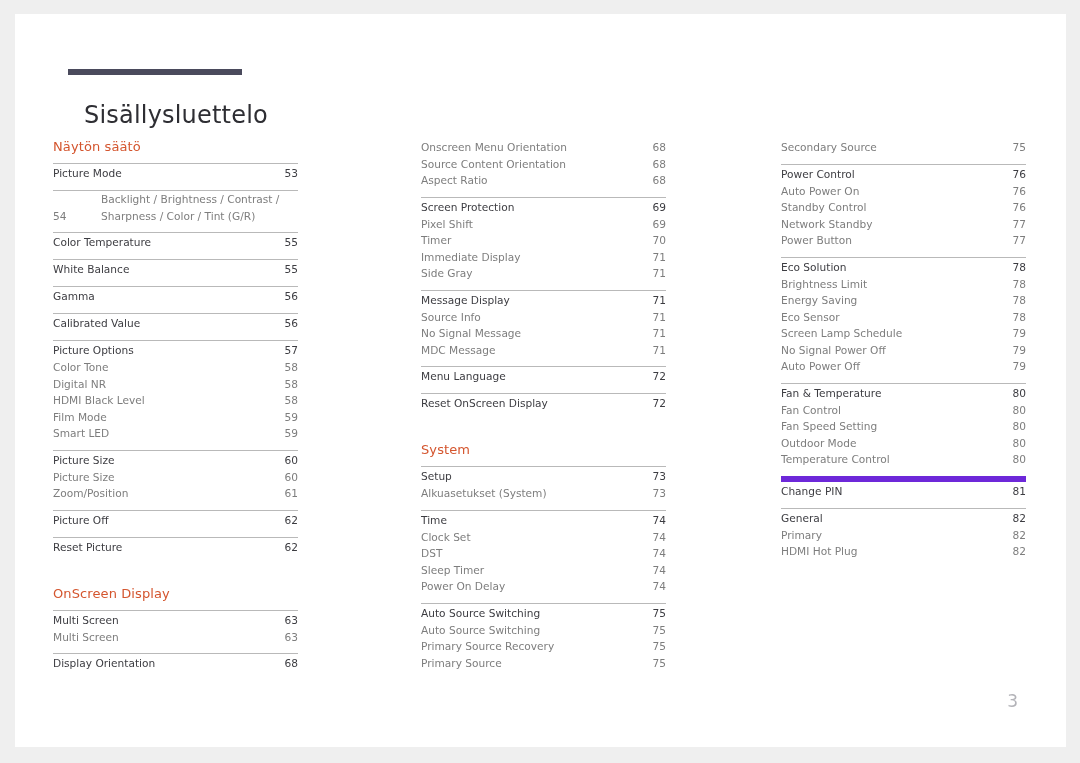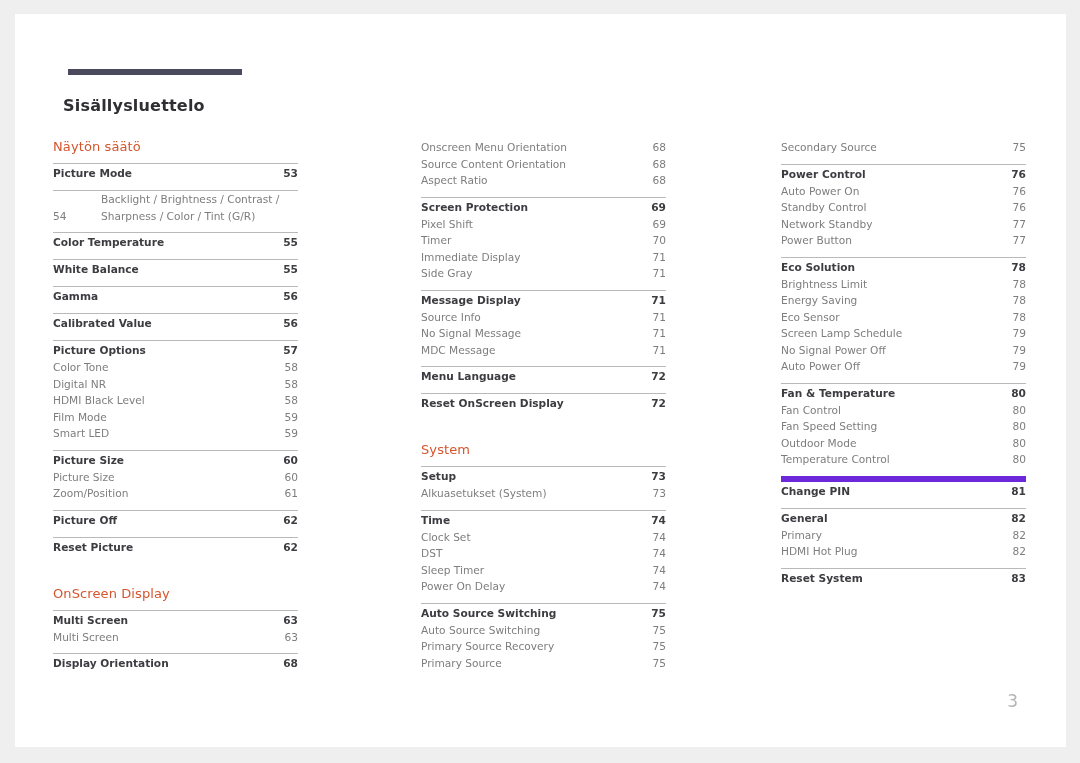--- a/index.html
+++ b/index.html
@@ -27,24 +27,24 @@
   #title-rule {
     position: absolute;
     left: 53px;
     top: 55px;
     width: 174px;
     height: 6px;
     background: #4a4a5c;
   }
   #doc-title {
     position: absolute;
-    left: 48px;
+    left: 69px;
     top: 71px;
-    font-size: 16px;
-    font-weight: 700;
+    font-size: 24px;
+    font-weight: 400;
     color: #2e2e33;
     letter-spacing: 0.2px;
     white-space: nowrap;
   }
 
   
   .column {
     position: absolute;
     top: 125px;
     width: 245px;
@@ -87,21 +87,21 @@
   }
   .entry .page {
     color: #7d7d7d;
     flex: 0 0 auto;
     text-align: right;
     min-width: 16px;
   }
   .entry.lvl1 .label,
   .entry.lvl1 .page {
     color: #3c3c41;
-    font-weight: 700;
+    font-weight: 400;
   }
   .entry.lvl1 { line-height: 18px; }
   .entry.wrap {
     display: block;
   }
   .entry.wrap .label {
     display: block;
     color: #7d7d7d;
     margin-left: 48px;
   }
@@ -484,24 +484,18 @@
           <div class="entry lvl2">
             <span class="label">Primary</span>
             <span class="page">82</span>
           </div>
           <div class="entry lvl2">
             <span class="label">HDMI Hot Plug</span>
             <span class="page">82</span>
           </div>
         </div>
         <div class="group-gap"></div>
-        <div class="group">
-          <div class="entry lvl1">
-            <span class="label">Reset System</span>
-            <span class="page">83</span>
-          </div>
-        </div>
       </div>
     </div>
 
   <div id="page-number">3</div>
 
 </div>
 
 </body></html>

